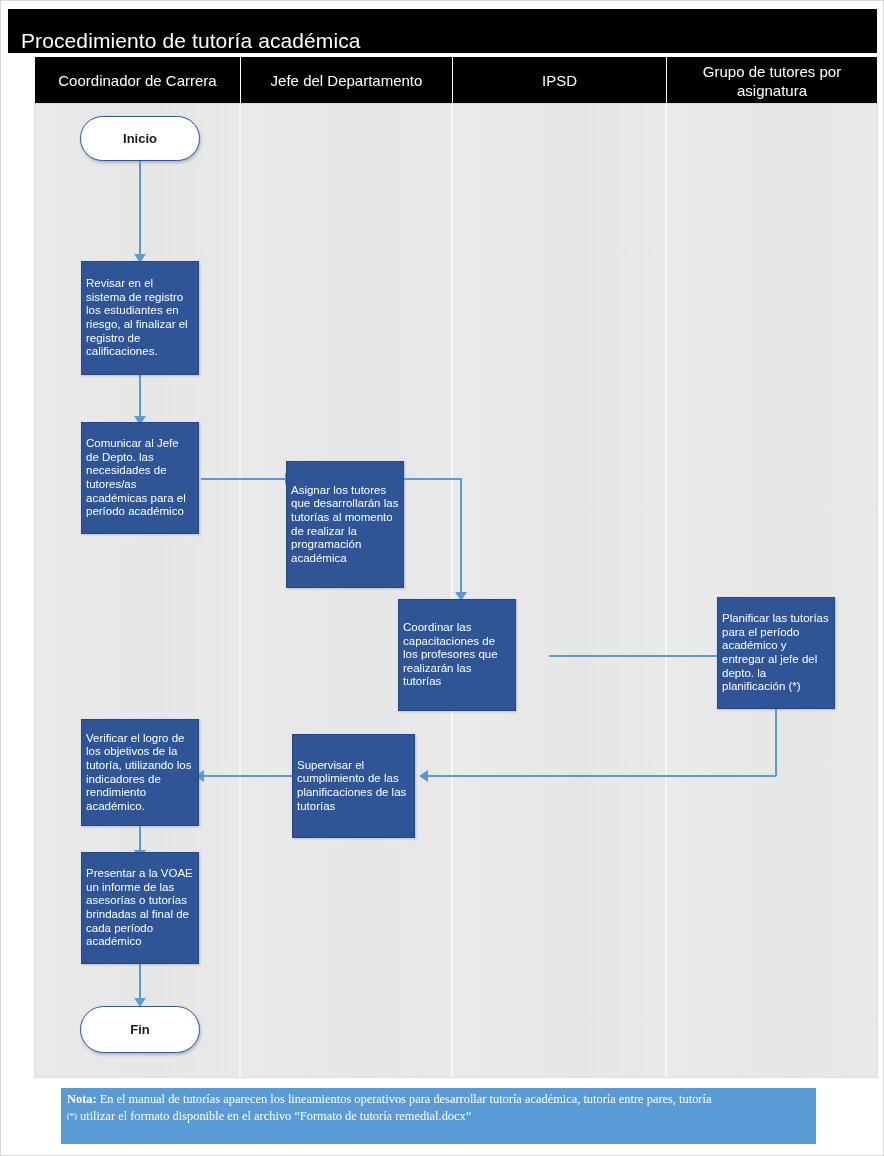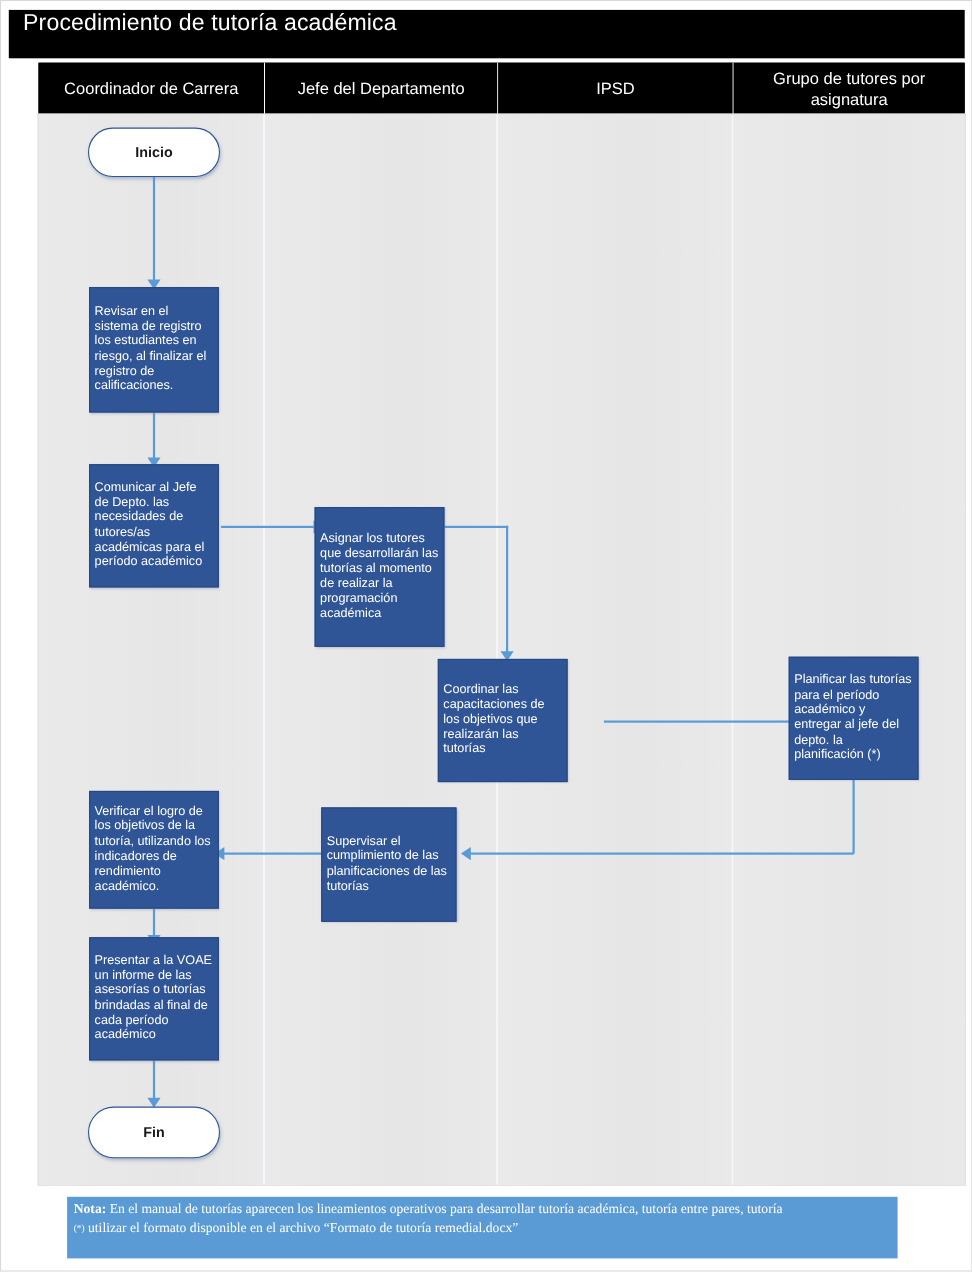--- a/index.html
+++ b/index.html
@@ -25,21 +25,21 @@
     border: 1px solid #d9d9d9;
   }
 
   
   #title-bar {
     position: absolute;
     left: 7px; top: 8px;
     width: 869px; height: 44px;
     background: #000000;
     display: flex;
-    align-items: flex-start;
+    align-items: flex-end;
   }
   #title-text {
     color: #ffffff;
     font-size: 21px;
     font-weight: 400;
     letter-spacing: 0.1px;
     padding-left: 13px;
     white-space: nowrap;
   }
 
@@ -220,21 +220,21 @@
 
     <div class="node node-process" style="left:46px;top:318px;width:118px;height:112px;">
       <span>Comunicar al Jefe de Depto. las necesidades de tutores/as académicas para el período académico</span>
     </div>
 
     <div class="node node-process" style="left:251px;top:313px;width:118px;height:127px;margin-top:44px;">
       <span>Asignar los tutores que desarrollarán las tutorías al momento de realizar la programación académica</span>
     </div>
 
     <div class="node node-process" style="left:363px;top:495px;width:118px;height:112px;">
-      <span>Coordinar las capacitaciones de los objetivos que realizarán las tutorías</span>
+      <span>Coordinar las capacitaciones de los profesores que realizarán las tutorías</span>
     </div>
 
     <div class="node node-process" style="left:682px;top:493px;width:118px;height:112px;">
       <span>Planificar las tutorías para el período académico y entregar al jefe del depto. la planificación (*)</span>
     </div>
 
     <div class="node node-process" style="left:257px;top:630px;width:123px;height:104px;">
       <span>Supervisar el cumplimiento de las planificaciones de las tutorías</span>
     </div>
 

